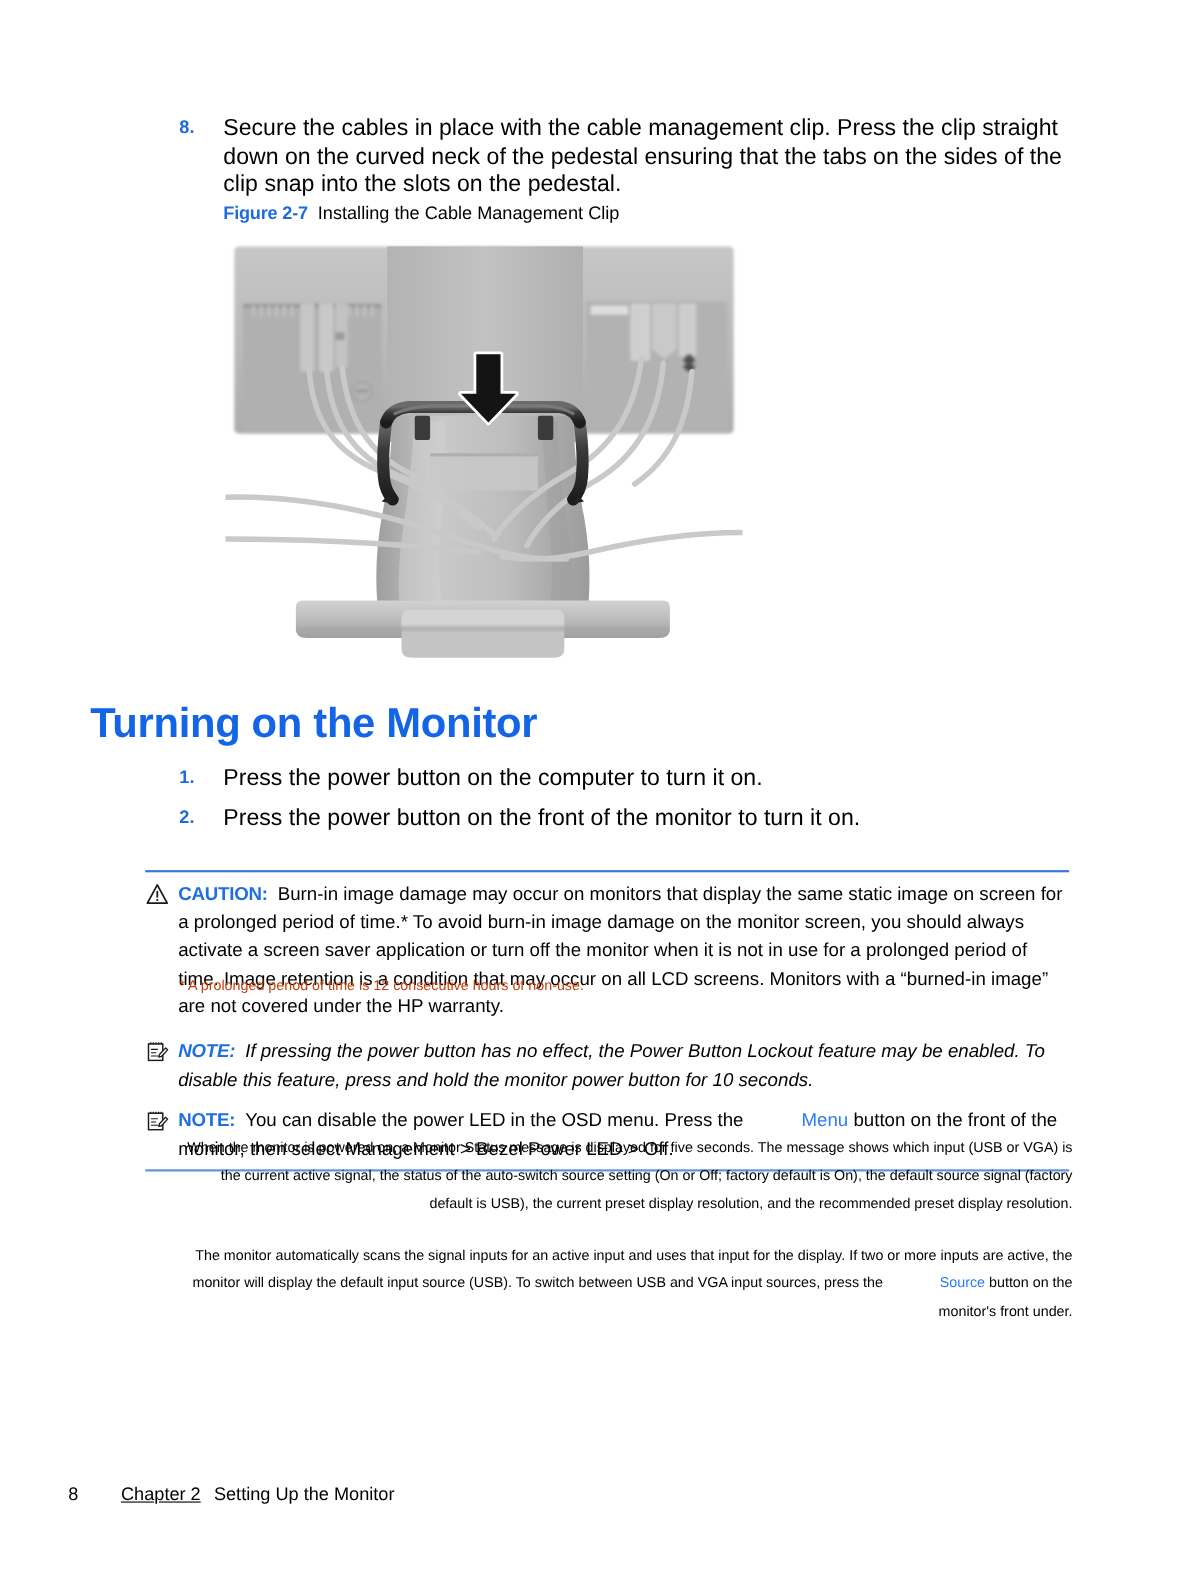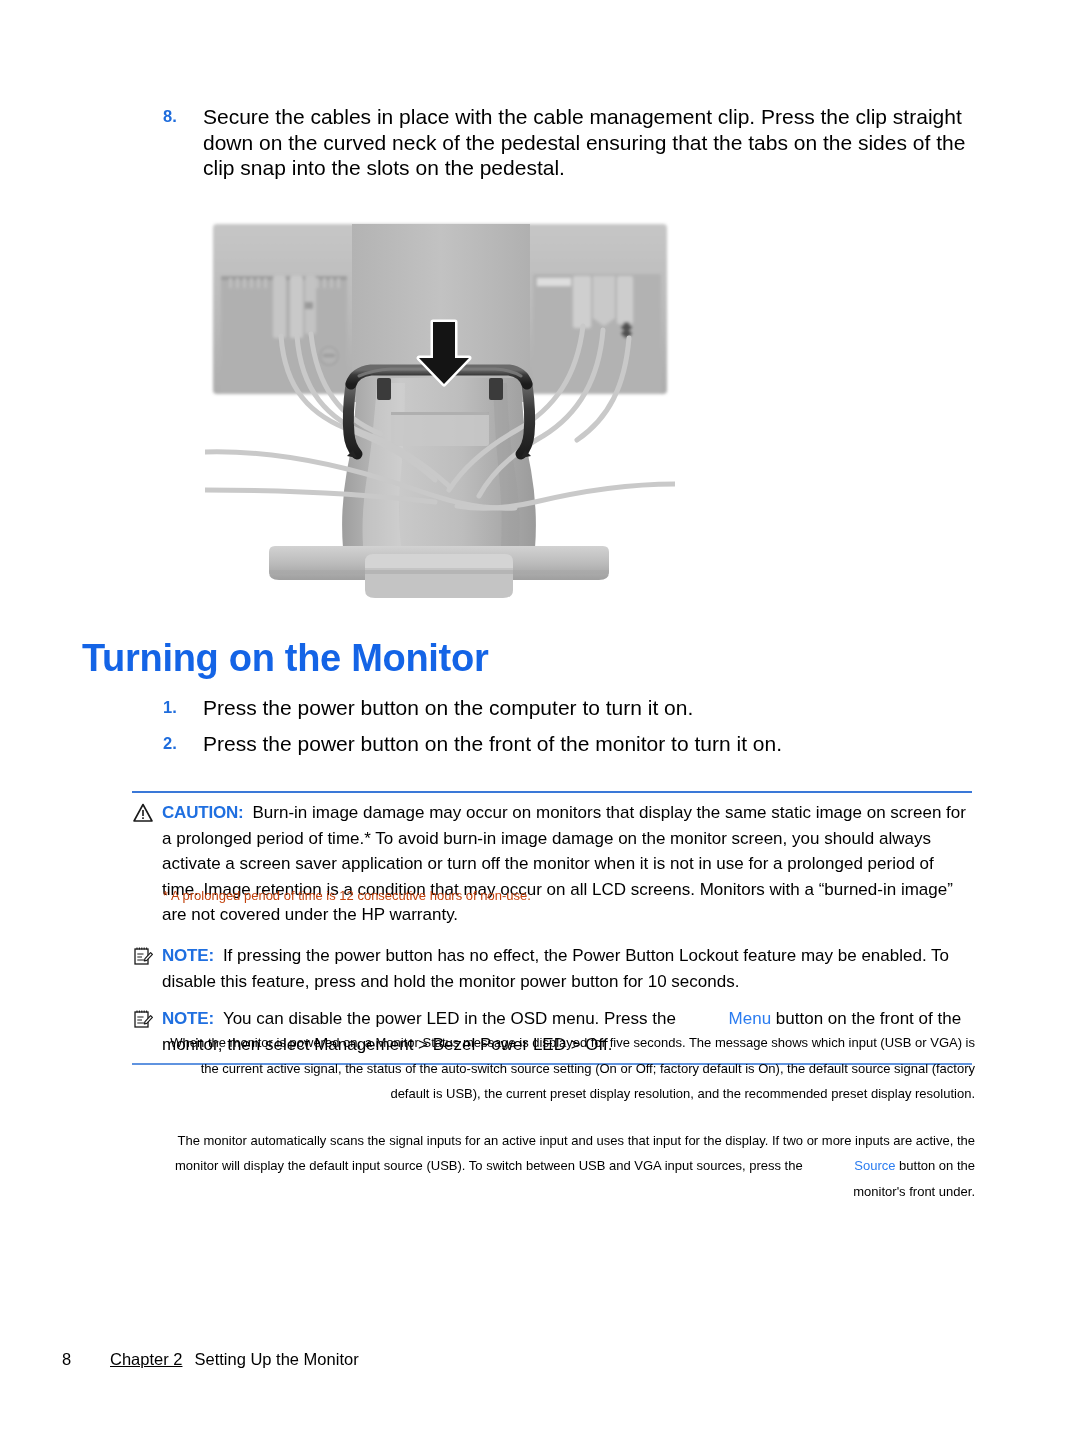--- a/index.html
+++ b/index.html
@@ -193,20 +193,23 @@
 
 <div class="page">
 
   <div class="step-block">
     <div class="step-row">
       <div class="step-num">8.</div>
       <div class="step-text">Secure the cables in place with the cable management clip. Press the clip straight down on the curved neck of the pedestal ensuring that the tabs on the sides of the clip snap into the slots on the pedestal.</div>
     </div>
   </div>
 
+  <div class="fig-caption">
+    <span class="fig-label">Figure 2-7</span><span class="admon-gap"></span><span class="fig-title">Installing the Cable Management Clip</span>
+  </div>
 
   <div class="figure-wrap">
     <svg viewBox="0 0 470 382" xmlns="http://www.w3.org/2000/svg" aria-hidden="true">
       <defs>
         <linearGradient id="bezelG" x1="0" y1="0" x2="0" y2="1">
           <stop offset="0" stop-color="#c6c6c6"></stop>
           <stop offset="0.55" stop-color="#b9b9b9"></stop>
           <stop offset="1" stop-color="#adadad"></stop>
         </linearGradient>
         <linearGradient id="panelG" x1="0" y1="0" x2="1" y2="0">
@@ -359,21 +362,21 @@
         </svg>
       </span>
       <div class="admon-body">
         <span class="admon-title">CAUTION:</span><span class="admon-gap"></span><span>Burn-in image damage may occur on monitors that display the same static image on screen for a prolonged period of time.* To avoid burn-in image damage on the monitor screen, you should always activate a screen saver application or turn off the monitor when it is not in use for a prolonged period of time. Image retention is a condition that may occur on all LCD screens. Monitors with a “burned-in image” are not covered under the HP warranty.</span>
       </div>
     </div>
   </div>
 
   <div class="footnote">* A prolonged period of time is 12 consecutive hours of non-use.</div>
 
-  <div class="admon-area" style="top: 912px;">
+  <div class="admon-area" style="top: 912px; font-style: italic;">
     <div class="admon" style="margin-top:0;">
       <span class="admon-icon">
         <svg viewBox="0 0 22 22" width="22" height="22" aria-hidden="true">
           <rect x="3" y="4" width="13" height="15" fill="#ffffff" stroke="#1a1a1a" stroke-width="1.3"></rect>
           <g stroke="#1a1a1a" stroke-width="1.1">
             <line x1="5" y1="2.6" x2="5" y2="4.6"></line>
             <line x1="7.4" y1="2.6" x2="7.4" y2="4.6"></line>
             <line x1="9.8" y1="2.6" x2="9.8" y2="4.6"></line>
             <line x1="12.2" y1="2.6" x2="12.2" y2="4.6"></line>
             <line x1="14.6" y1="2.6" x2="14.6" y2="4.6"></line>

